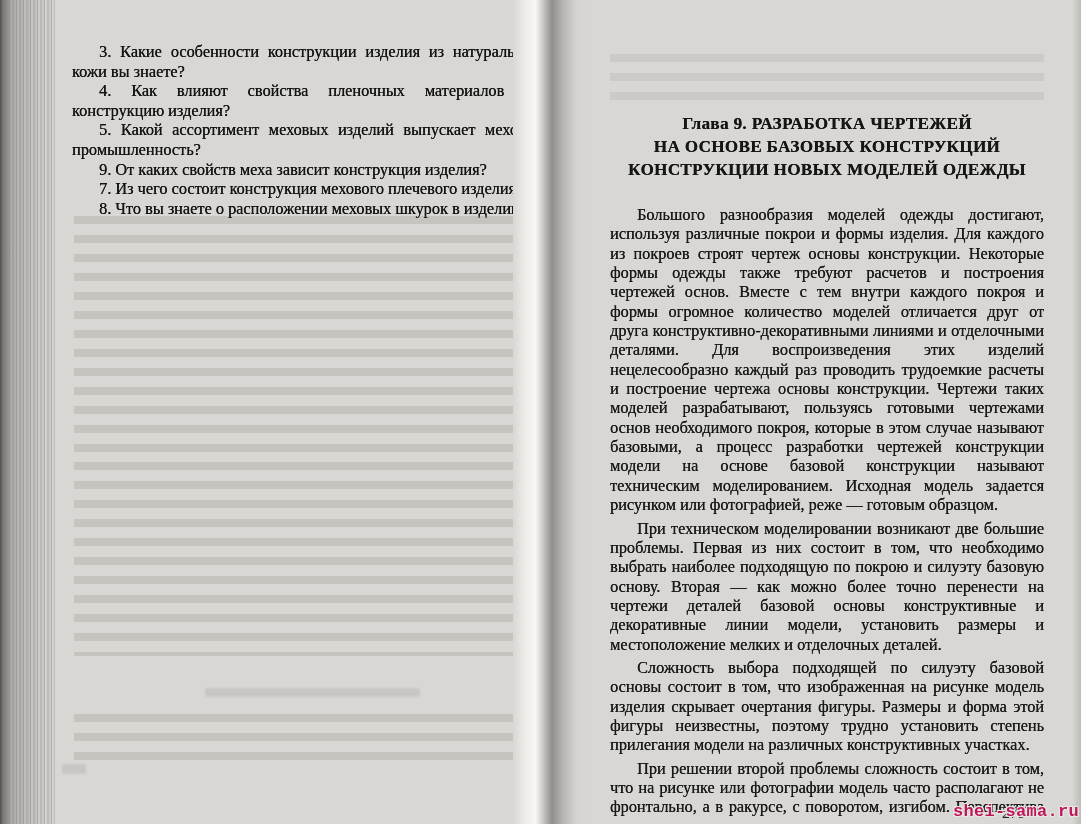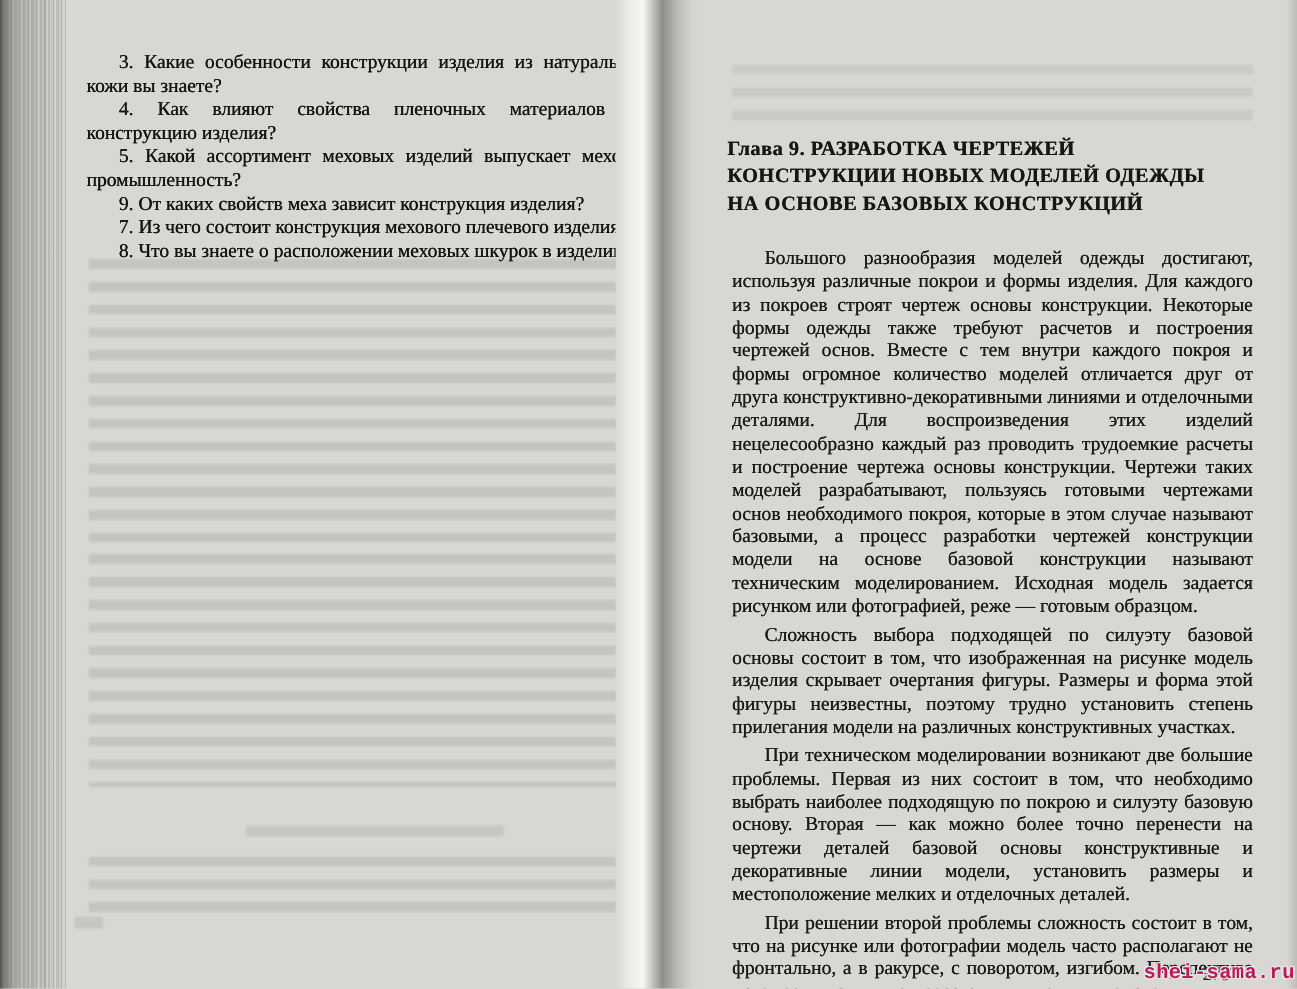--- a/index.html
+++ b/index.html
@@ -51,21 +51,21 @@
     opacity: .14; filter: blur(.7px); border-radius: 2px;
     background: repeating-linear-gradient(180deg,
       transparent 0 4px, #55554f 4px 12px, transparent 12px 19px);
   }
   .ghost.faint { opacity: .09; }
   .ghost.solid { background: #55554f; opacity: .12; filter: blur(1px); }
 
   
   .chapter-title {
     position: absolute; left: 606px; top: 112px; width: 442px;
-    font-weight: bold;
+    text-align: center; font-weight: bold;
     font-size: 17px; line-height: 23px; letter-spacing: .4px;
     color: #161616; text-shadow: 0.25px 0 0 currentColor;
   }
 
   
   .body-text {
     position: absolute; left: 606px; top: 201px; width: 442px;
     font-size: 16.3px; line-height: 19.35px;
     text-align: justify; color: #1a1a1a;
     text-shadow: 0.2px 0 0 currentColor;
@@ -115,28 +115,28 @@
     <div class="ghost solid" style="left:62px; top:764px; width:24px; height:10px;"></div>
   </div>
 
   <div class="gutter"></div>
 
   <div>
     <div class="ghost faint" style="left:610px; top:50px; width:434px; height:58px;"></div>
 
     <div class="chapter-title">
       <div>Глава 9. РАЗРАБОТКА ЧЕРТЕЖЕЙ</div>
+      <div>НА ОСНОВЕ БАЗОВЫХ КОНСТРУКЦИЙ</div>
       <div>КОНСТРУКЦИИ НОВЫХ МОДЕЛЕЙ ОДЕЖДЫ</div>
-      <div>НА ОСНОВЕ БАЗОВЫХ КОНСТРУКЦИЙ</div>
     </div>
 
     <div class="body-text">
       <p>Большого разнообразия моделей одежды достигают, используя различные покрои и формы изделия. Для каждого из покроев строят чертеж основы конструкции. Некоторые формы одежды также требуют расчетов и построения чертежей основ. Вместе с тем внутри каждого покроя и формы огромное количество моделей отличается друг от друга конструктивно-декоративными линиями и отделочными деталями. Для воспроизведения этих изделий нецелесообразно каждый раз проводить трудоемкие расчеты и построение чертежа основы конструкции. Чертежи таких моделей разрабатывают, пользуясь готовыми чертежами основ необходимого покроя, которые в этом случае называют базовыми, а процесс разработки чертежей конструкции модели на основе базовой конструкции называют техническим моделированием. Исходная модель задается рисунком или фотографией, реже — готовым образцом.</p>
+      <p>При техническом моделировании возникают две большие проблемы. Первая из них состоит в том, что необходимо выбрать наиболее подходящую по покрою и силуэту базовую основу. Вторая — как можно более точно перенести на чертежи деталей базовой основы конструктивные и декоративные линии модели, установить размеры и местоположение мелких и отделочных деталей.</p>
       <p>Сложность выбора подходящей по силуэту базовой основы состоит в том, что изображенная на рисунке модель изделия скрывает очертания фигуры. Размеры и форма этой фигуры неизвестны, поэтому трудно установить степень прилегания модели на различных конструктивных участках.</p>
-      <p>При техническом моделировании возникают две большие проблемы. Первая из них состоит в том, что необходимо выбрать наиболее подходящую по покрою и силуэту базовую основу. Вторая — как можно более точно перенести на чертежи деталей базовой основы конструктивные и декоративные линии модели, установить размеры и местоположение мелких и отделочных деталей.</p>
       <p>При решении второй проблемы сложность состоит в том, что на рисунке или фотографии модель часто располагают не фронтально, а в ракурсе, с поворотом, изгибом. Перспектива искажает истинные расстояния между конструктивными линиями, истинные размеры и форму деталей. Кроме того, боковая часть модели часто закрыта рукавом и не видна.</p>
 
     </div>
 
     <div class="page-number">279</div>
   </div>
 
   <div class="right-edge"></div>
 
   <div class="watermark">shei-sama.ru</div>

